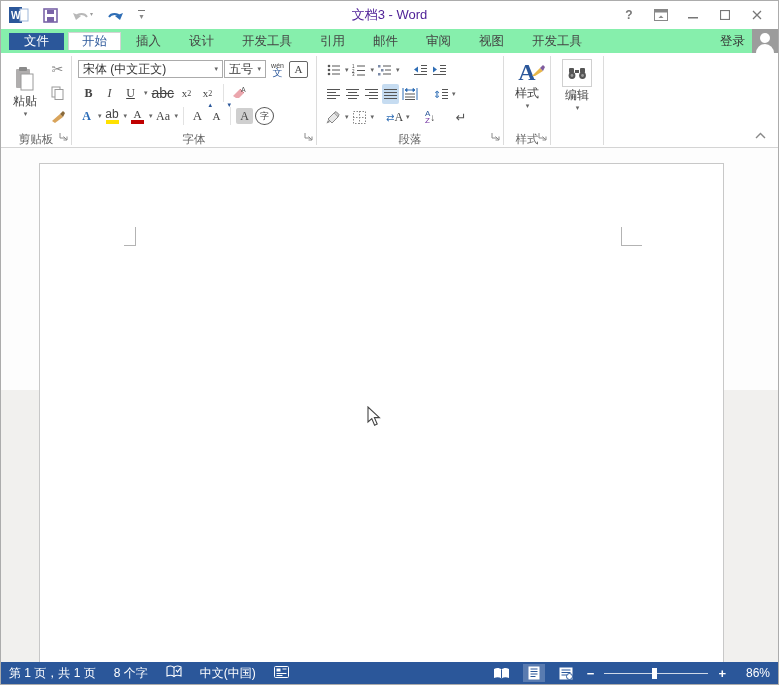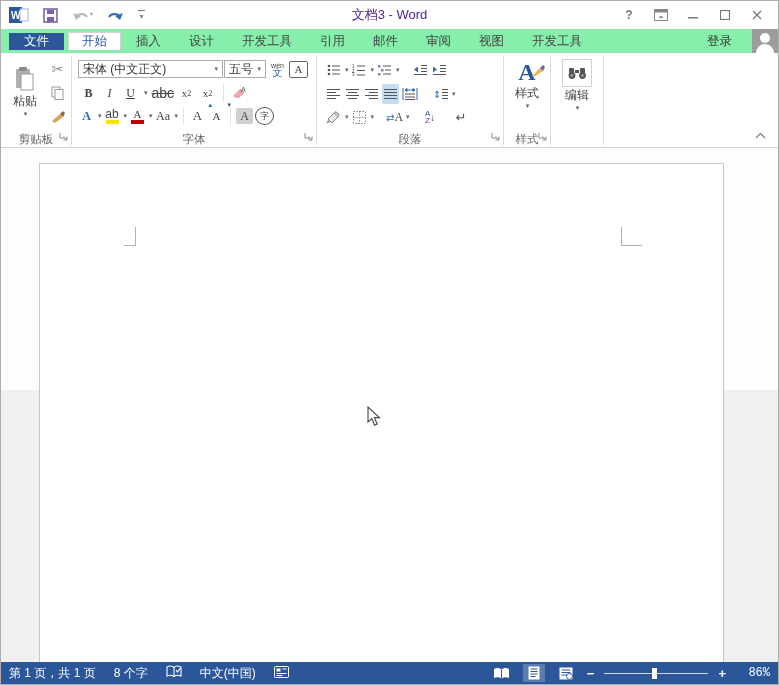--- a/index.html
+++ b/index.html
@@ -14,21 +14,21 @@
   .wincontrols{margin-left:auto;display:flex;align-items:center;gap:10px;padding-right:10px;z-index:2;}
   .wbtn{width:22px;height:18px;display:flex;align-items:center;justify-content:center;color:#777;font-size:12px;}
   .dd-mini{font-size:8px;color:#8a8a8a;line-height:1;}
   .qat-caret{display:flex;flex-direction:column;align-items:center;line-height:4px;}
   .qat-caret .bar{width:7px;height:1px;background:#777;margin-bottom:2px;}
   
   .tabrow{position:absolute;top:28px;left:0;right:0;height:24px;display:flex;align-items:center;background:#86efac;padding-left:8px;font-size:12.5px;}
   .tab-file{background:#2b579a;color:#fff;padding:0 15px;display:flex;align-items:center;margin-right:3px;}
   .tab{padding:0 13px;display:flex;align-items:center;color:#444;margin:0 1px;}
   .tab.active{background:#fff;color:#2b579a;border:1px solid #d4d4d4;border-bottom:none;}
-  .signin{margin-left:auto;display:flex;align-items:center;gap:20px;padding-right:0;}
+  .signin{margin-left:auto;display:flex;align-items:center;gap:7px;padding-right:0;}
   .signin-label{color:#333;font-size:12.5px;}
   .avatar{width:26px;height:24px;background:#9c9c9c;position:relative;overflow:hidden;}
   .avatar .head{position:absolute;left:8px;top:4px;width:10px;height:10px;border-radius:50%;background:#fff;}
   .avatar .body{position:absolute;left:4px;top:15px;width:18px;height:12px;border-radius:9px 9px 0 0;background:#fff;}
   
   .ribbon{position:absolute;top:52px;left:0;right:0;height:95px;background:#fff;border-bottom:1px solid #d4d4d4;display:flex;box-sizing:border-box;}
   .rgroup{position:relative;flex:0 0 auto;}
   .vsep{flex:0 0 1px;background:#dcdcdc;margin:3px 0 2px;}
   .gfoot{position:absolute;bottom:1px;left:0;right:0;height:13px;text-align:center;font-size:11.5px;color:#666;line-height:13px;}
   .launcher{position:absolute;right:3px;bottom:2px;}
@@ -525,17 +525,17 @@
             <circle cx="10.5" cy="9.5" r="3" fill="#fff" stroke="#2b579a"></circle>
           </svg>
       </span>
       <span class="zoomsign">−</span>
       <span class="zoomtrack">
         <span class="line"></span>
           <span class="tick"></span>
           <span class="thumb"></span>
       </span>
       <span class="zoomsign">+</span>
-      <span style="width:34px;text-align:right;font-family:Liberation Mono, monospace;">86%</span>
+      <span style="width:34px;text-align:right;">86%</span>
     </div>
   </div>
 
 </div>
 
 </body></html>

